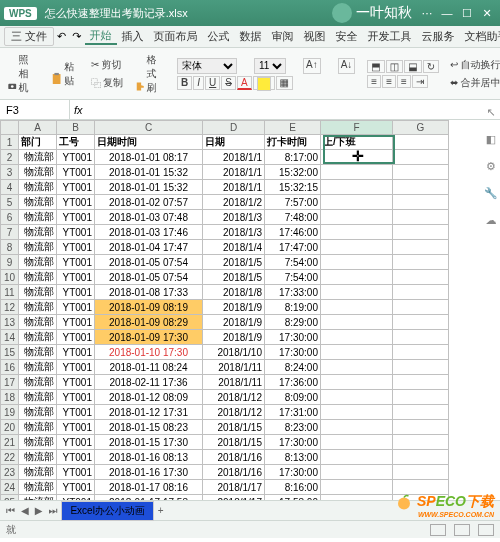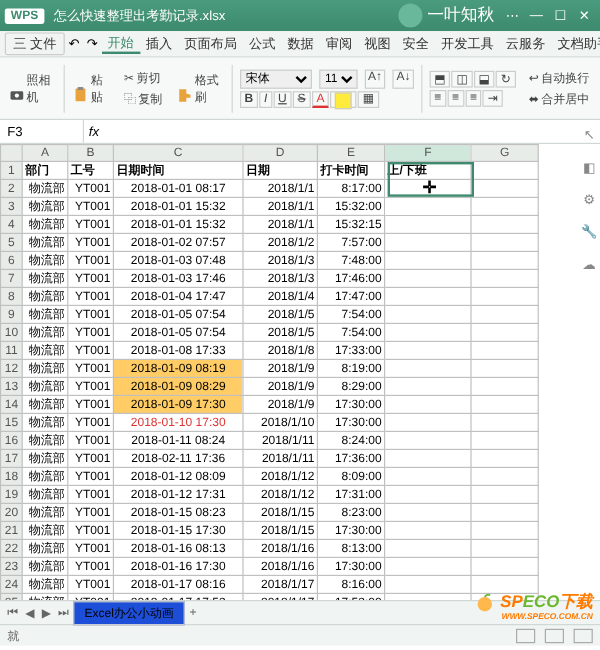--- a/index.html
+++ b/index.html
@@ -130,21 +130,21 @@
       </div>
   </div>
   <div class="ribbon-col">
     <svg viewBox="0 0 24 24" fill="#e8a33d">
         <path d="M4 4h10v6l6 2v4h-6v6H4z"></path>
       </svg>
     <span>格式刷</span>
   </div>
   <div class="ribbon-sep"></div>
   <div class="ribbon-group">
-    <div style="display:flex;gap:6px;">
+    <div style="display:flex;gap:17px;">
       <select style="width:60px;"><option>宋体</option></select>
       <select style="width:32px;"><option>11</option></select>
       <span style="border:1px solid #ccc;padding:0 2px;">A↑</span>
       <span style="border:1px solid #ccc;padding:0 2px;">A↓</span>
     </div>
     <div class="font-ctrls">
       <span style="font-weight:bold;">B</span>
       <span style="font-style:italic;">I</span>
       <span style="text-decoration:underline;">U</span>
       <span style="text-decoration:line-through;">S</span>

